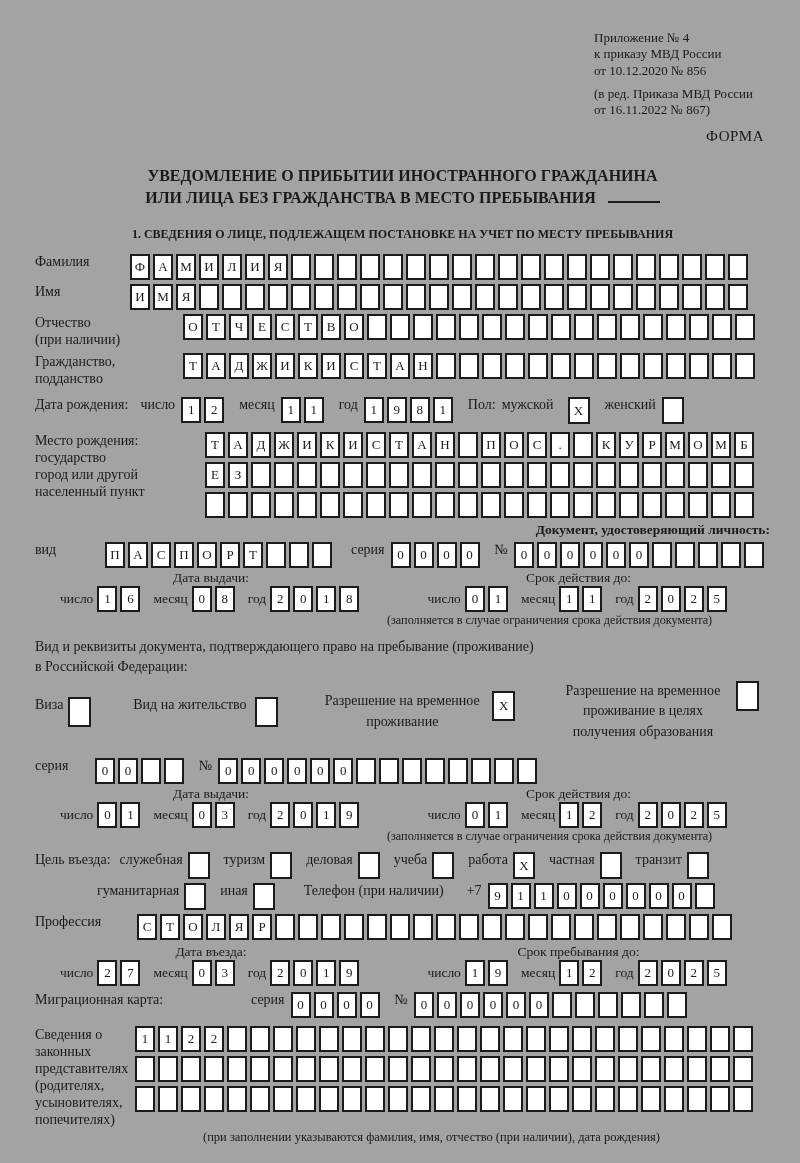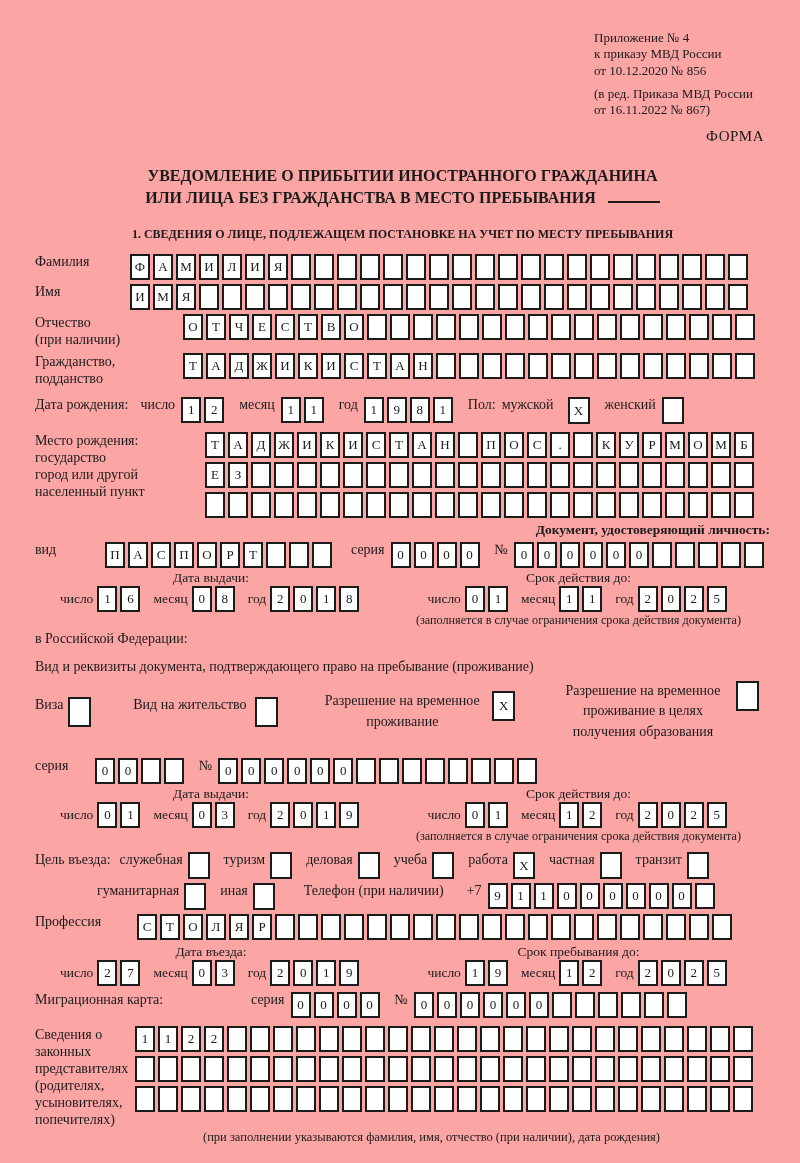--- a/index.html
+++ b/index.html
@@ -1,16 +1,16 @@
 <!DOCTYPE html>
 <html><head>
 <meta charset="utf-8">
 <style>
   html,body{margin:0;padding:0;background:#fff}
-  .page{width:800px;height:1163px;background:#fca5a5;color:#1a1a1a;box-sizing:border-box;
+  .page{width:800px;height:1163px;background:#a3a3a3;color:#1a1a1a;box-sizing:border-box;
         padding:30px 30px 0 35px;font-family:"Liberation Serif","DejaVu Serif",serif;
         font-size:14px;overflow:hidden;position:relative}
   .nowrap{white-space:nowrap}
   
   .hdr{width:170px;margin-left:auto;margin-right:6px;font-size:13px;line-height:1.25}
   .hdr .grp2{margin-top:7px}
   .forma{text-align:right;font-weight:normal;font-size:15px;margin:10px 6px 0 0;letter-spacing:.5px}
   
   .title{text-align:center;font-weight:bold;font-size:16px;line-height:1.38;margin-top:20px}
   .blankline{display:inline-block;width:52px;border-bottom:2px solid #1a1a1a;height:12px;margin-left:12px}
@@ -33,21 +33,21 @@
   .sublbl{white-space:nowrap;flex-shrink:0;margin:0 6px 0 12px}
   .dochead{text-align:right;font-weight:bold;font-size:13.5px;margin-top:4px}
   
   .dates{display:flex;margin-top:2px}
   .dleft{width:352px;flex-shrink:0}
   .dright{flex:1}
   .dhead{text-align:center;font-size:13.5px;line-height:15px}
   .dgroup{display:flex;align-items:center;justify-content:center;margin-top:1px}
   .dg-lbl{white-space:nowrap;margin-right:4px;font-size:13.5px}
   .sp{margin-left:10px}
-  .dnote{font-size:12.2px;text-align:center;margin-top:1px;white-space:nowrap}
+  .dnote{font-size:12.2px;text-align:left;margin-top:1px;white-space:nowrap}
   
   .intro{margin-top:10px;line-height:1.3}
   .intro2{margin-top:2px}
   .optrow{display:flex;align-items:center;justify-content:space-between;margin-top:5px;padding-right:8px}
   .opt{display:flex;align-items:flex-start}
   .optlbl{margin-right:8px;white-space:nowrap}
   .optlbl.c2{max-width:164px;white-space:normal;text-align:center;line-height:1.45}
   .optlbl.c3{max-width:170px;white-space:normal;text-align:center;line-height:1.45}
   
   .purpose .plbl{white-space:nowrap;margin:0 5px 0 11px;flex-shrink:0}
@@ -411,22 +411,22 @@
             <span class="cell">2</span>
             <span class="cell">0</span>
             <span class="cell">2</span>
             <span class="cell">5</span>
           </span>
       </div>
       <div class="dnote">(заполняется в случае ограничения срока действия документа)</div>
     </div>
   </div>
 
+  <div class="intro">Вид и реквизиты документа, подтверждающего право на пребывание (проживание)</div>
   <div class="intro intro2">в Российской Федерации:</div>
-  <div class="intro">Вид и реквизиты документа, подтверждающего право на пребывание (проживание)</div>
 
   <div class="optrow">
     <div class="opt">
       <span class="optlbl" style="margin-right:4px">Виза</span>
       <span class="boxes bigbox">
           <span class="cell"></span>
         </span>
     </div>
     <div class="opt">
       <span class="optlbl">Вид на жительство</span>

